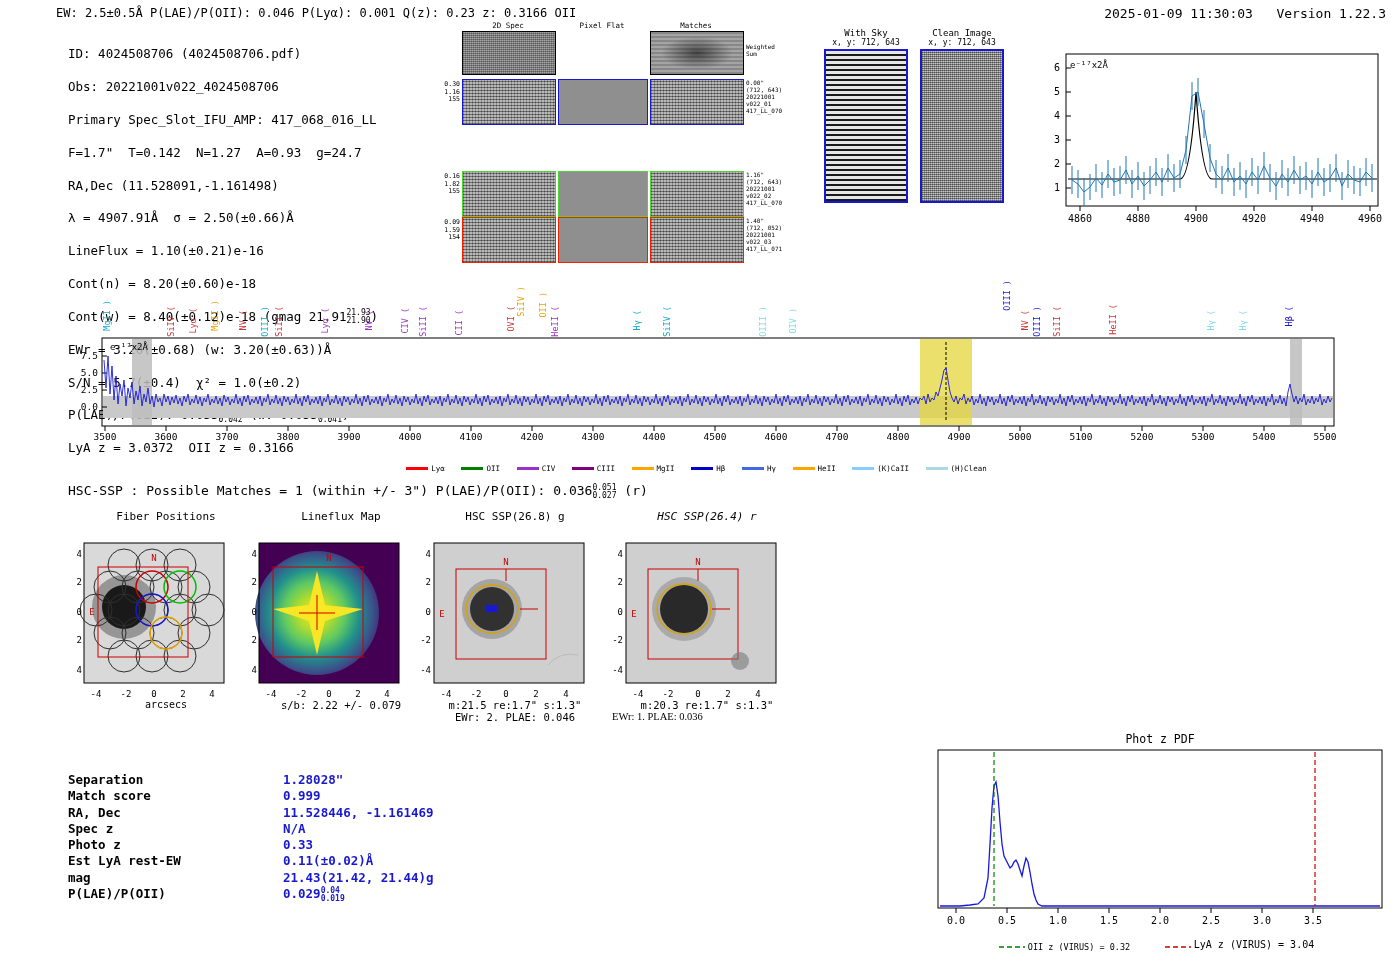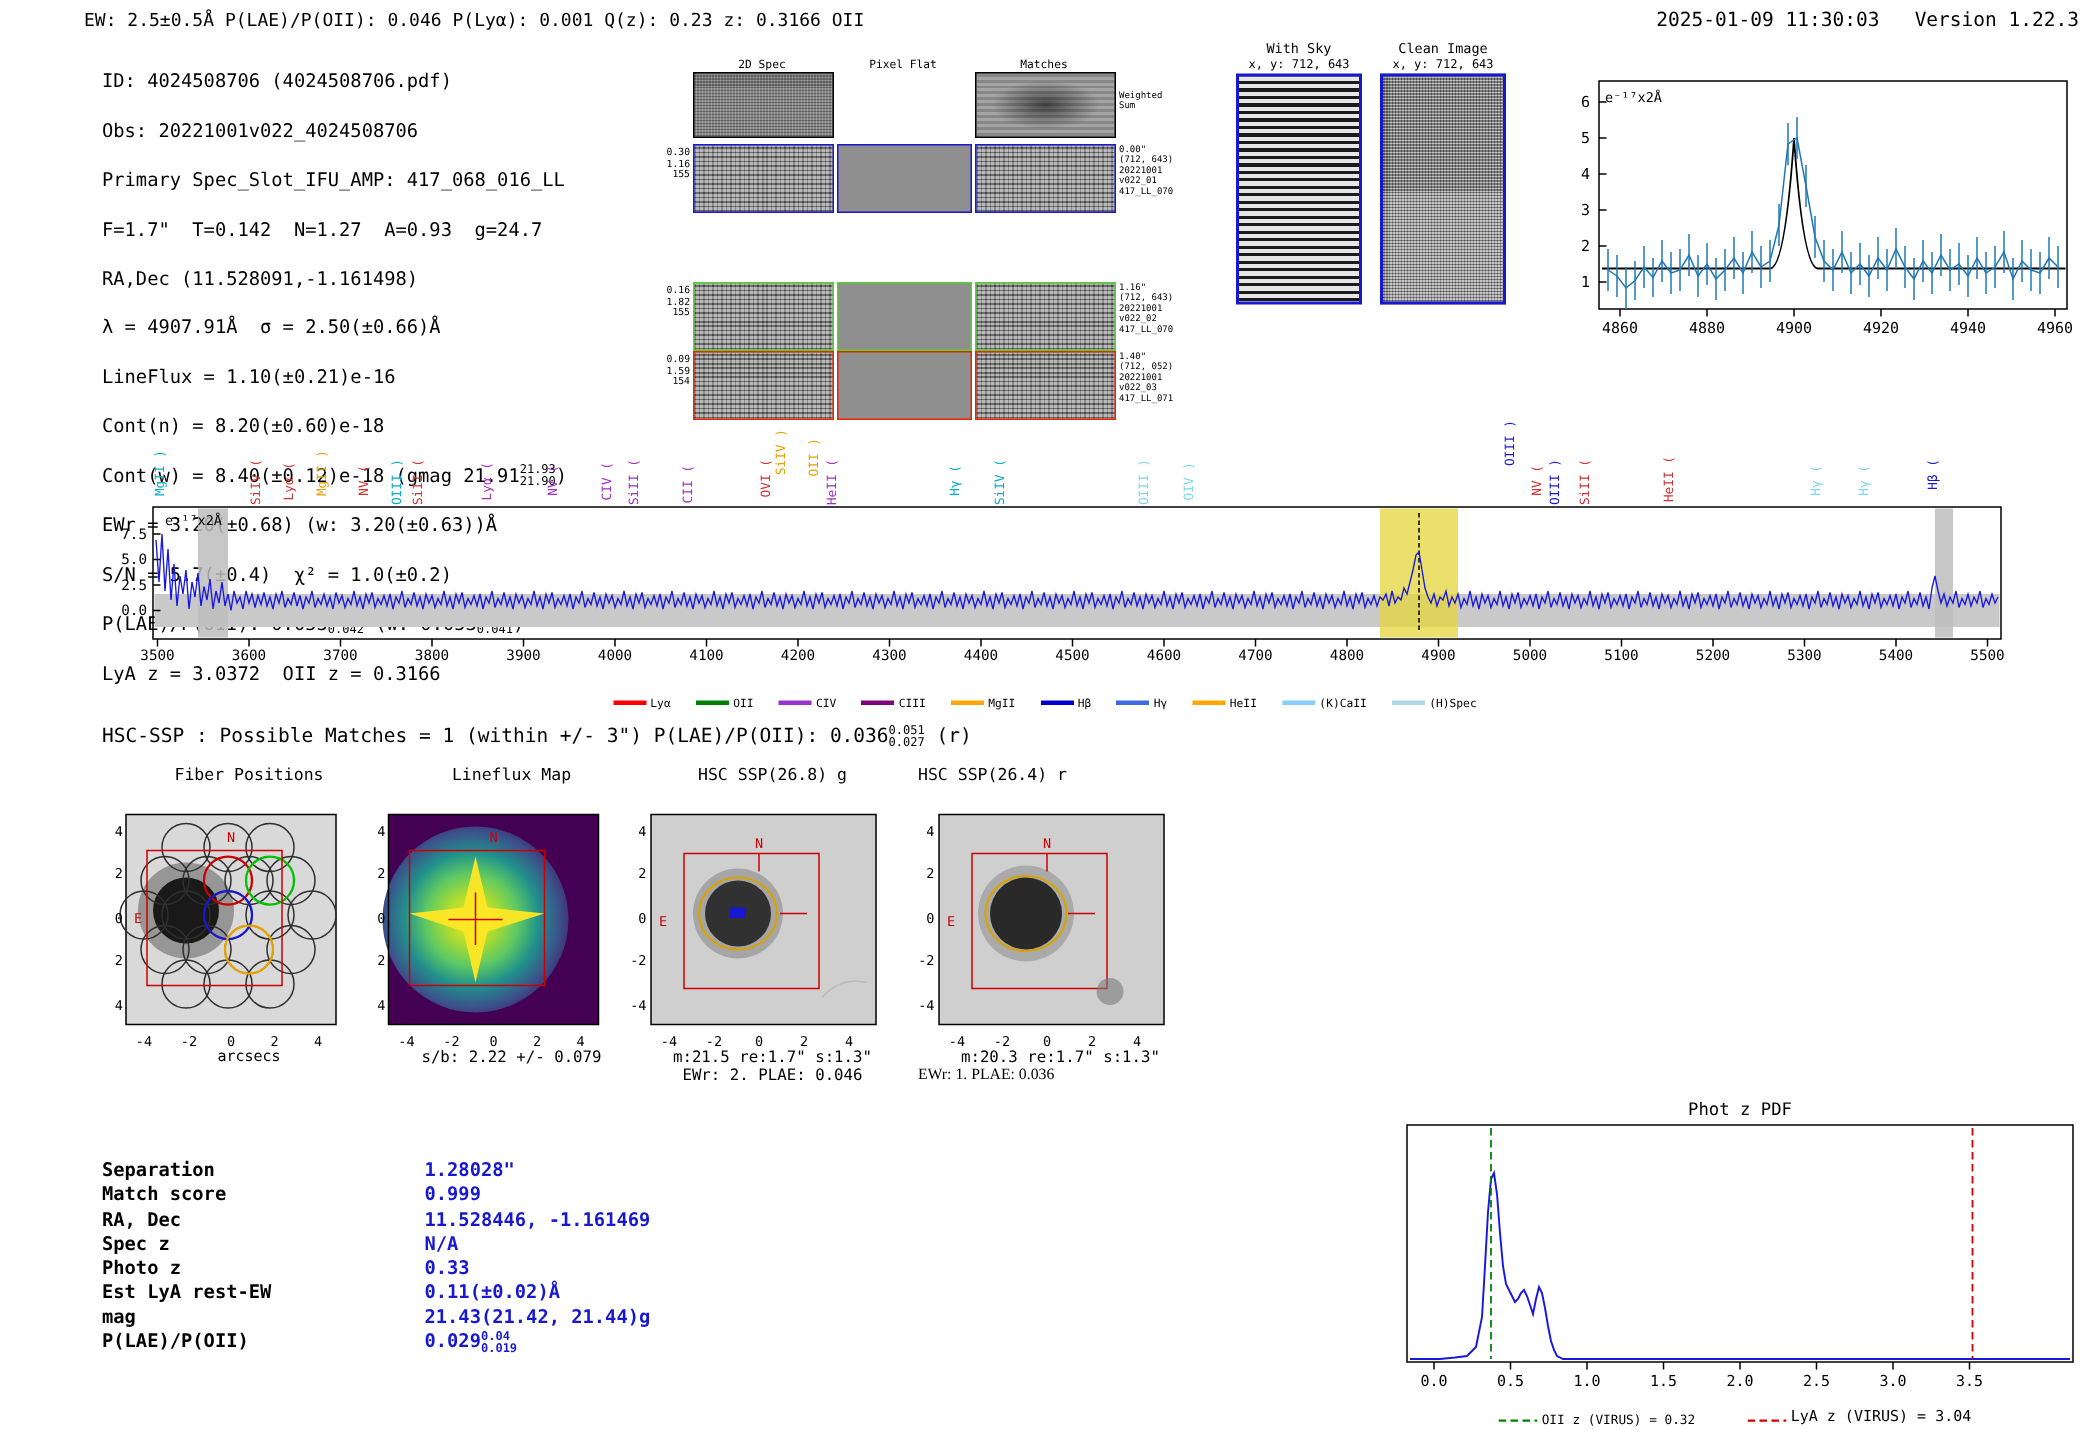--- a/index.html
+++ b/index.html
@@ -65,21 +65,21 @@
 <div>λ = 4907.91Å  σ = 2.50(±0.66)Å</div>
 <div>LineFlux = 1.10(±0.21)e-16</div>
 <div>Cont(n) = 8.20(±0.60)e-18</div>
 <div><span>Cont(w) = 8.40(±0.12)e-18 (gmag 21.91</span><span class="fracsup"><span>21.93</span><span>21.90</span></span><span>)</span></div>
 <div>EWr = 3.20(±0.68) (w: 3.20(±0.63))Å</div>
 <div>S/N = 5.7(±0.4)  χ² = 1.0(±0.2)</div>
 <div><span>P(LAE)/P(OII): 0.053</span><span class="fracsup"><span>0.07</span><span>0.042</span></span> <span>(w: 0.053</span><span class="fracsup"><span>0.067</span><span>0.041</span></span><span>)</span></div>
 <div>LyA z = 3.0372  OII z = 0.3166</div>
 </div>
 
-<div class="abs" style="left:462px;top:38px;width:300px;height:212px;">
+<div class="abs" style="left:462px;top:21px;width:300px;height:212px;">
 
   <div class="abs panelhdr" style="left:0px;top:0px;width:92px;">2D Spec</div>
   <div class="abs panelhdr" style="left:96px;top:0px;width:88px;">Pixel Flat</div>
   <div class="abs panelhdr" style="left:188px;top:0px;width:92px;">Matches</div>
 
   <div class="abs noise" style="left:0px;top:10px;width:92px;height:42px;border:1px solid #000;"></div>
   <div class="abs flat" style="left:96px;top:10px;width:88px;height:42px;background:#fff;border:0;"></div>
   <div class="abs smooth" style="left:188px;top:10px;width:92px;height:42px;border:1px solid #000;"></div>
   <div class="abs tinytxt" style="left:284px;top:22px;width:40px;">Weighted
 Sum</div>
@@ -377,21 +377,21 @@
   <span class="legitem">
       <span class="legbar" style="background:#ffa500"></span>
       <span>HeII</span>
     </span>
   <span class="legitem">
       <span class="legbar" style="background:#87cefa"></span>
       <span>(K)CaII</span>
     </span>
   <span class="legitem">
       <span class="legbar" style="background:#add8e6"></span>
-      <span>(H)Spec</span>
+      <span>(H)Clean</span>
     </span>
 </div>
 
 <div class="abs mono" style="left:68px;top:483px;font-size:13px;white-space:nowrap;">
   <span>HSC-SSP : Possible Matches = 1 (within +/- 3")  P(LAE)/P(OII): 0.036</span><span class="fracsup"><span>0.051</span><span>0.027</span></span> <span>(r)</span>
 </div>
 
 <div class="abs" style="left:76px;top:510px;width:180px;height:200px;">
   <div style="text-align:center;font-size:11px;font-family:'DejaVu Sans Mono',monospace;">Fiber Positions</div>
   <svg width="180" height="180" viewBox="0 0 180 180" style="margin-top:2px;">
@@ -510,21 +510,21 @@
         <text x="86" y="172">0</text>
         <text x="116" y="172">2</text>
         <text x="146" y="172">4</text>
     </g>
   </svg>
   <div style="text-align:center;font-size:10.5px;font-family:'DejaVu Sans Mono',monospace;margin-top:-6px;">m:21.5  re:1.7"  s:1.3"</div>
   <div style="text-align:center;font-size:10.5px;font-family:'DejaVu Sans Mono',monospace;">EWr: 2. PLAE: 0.046</div>
 </div>
 
 <div class="abs" style="left:612px;top:510px;width:190px;height:220px;">
-  <div style="font-size:11px;font-family:'DejaVu Sans Mono',monospace;">HSC SSP(26.4) r</div>
+  <div style="text-align:center;font-size:11px;font-family:'DejaVu Sans Mono',monospace;font-style:italic;">HSC SSP(26.4) r</div>
   <svg width="190" height="180" viewBox="0 0 190 180" style="margin-top:2px;">
     <rect x="14" y="18" width="150" height="140" fill="#cfcfcf" stroke="#000" stroke-width="1"></rect>
     <circle cx="72" cy="84" r="24" fill="#161616"></circle>
     <circle cx="72" cy="84" r="32" fill="#555" opacity="0.3"></circle>
     <ellipse cx="72" cy="84" rx="27" ry="25" fill="none" stroke="#d8a300" stroke-width="1.4"></ellipse>
     <rect x="36" y="44" width="90" height="90" fill="none" stroke="#cc0000" stroke-width="1"></rect>
     <line x1="100" y1="84" x2="118" y2="84" stroke="#cc0000" stroke-width="1"></line>
     <line x1="86" y1="56" x2="86" y2="44" stroke="#cc0000" stroke-width="1"></line>
     <circle cx="128" cy="136" r="9" fill="#7a7a7a" opacity="0.6"></circle>
     <text x="86" y="40" fill="#cc0000" font-size="9" text-anchor="middle" font-family="DejaVu Sans Mono,monospace">N</text>

